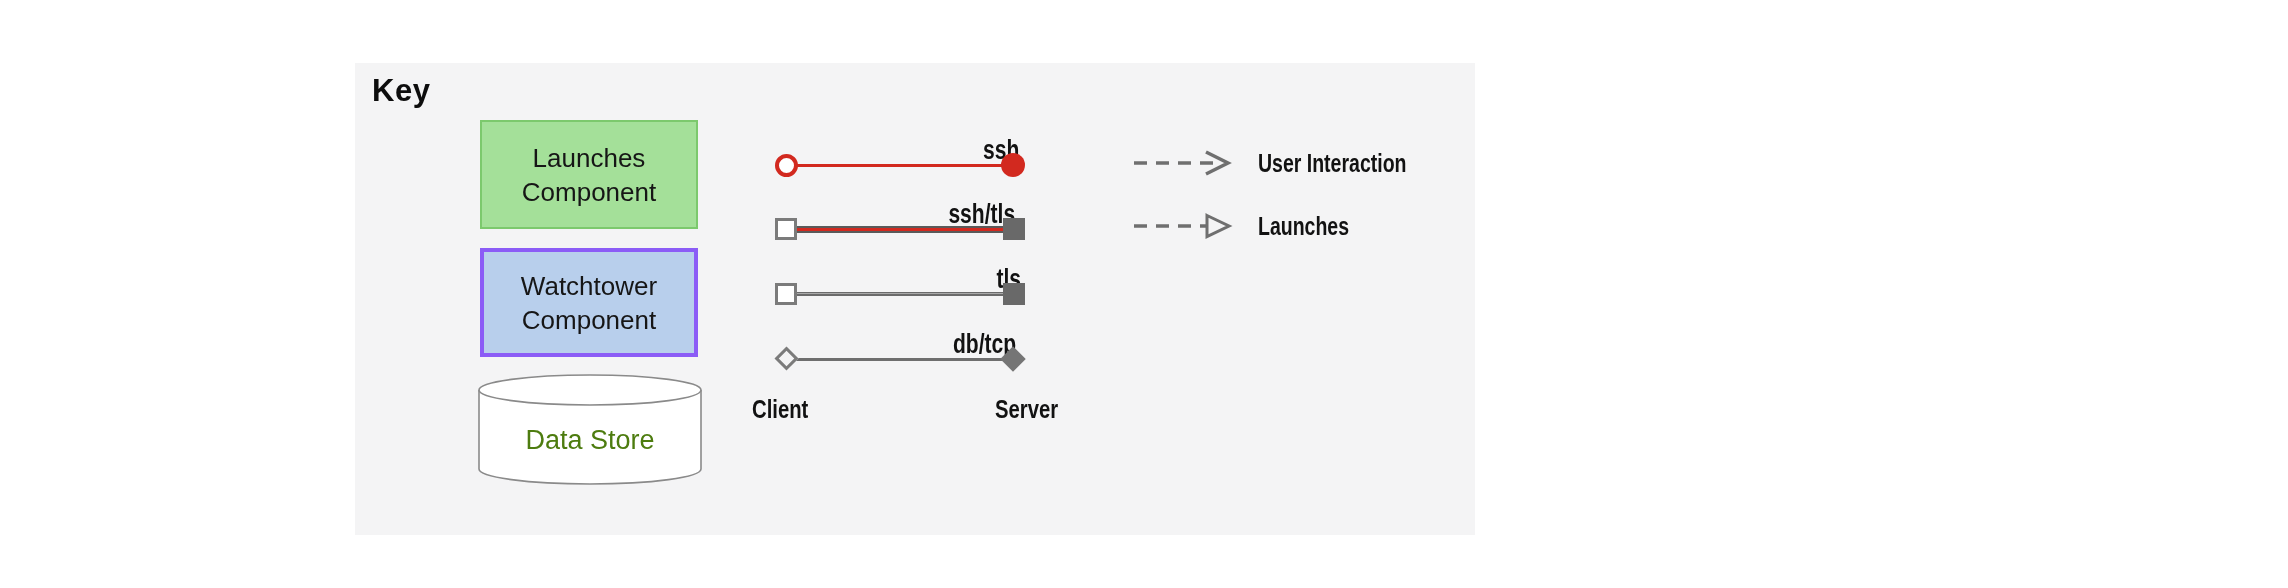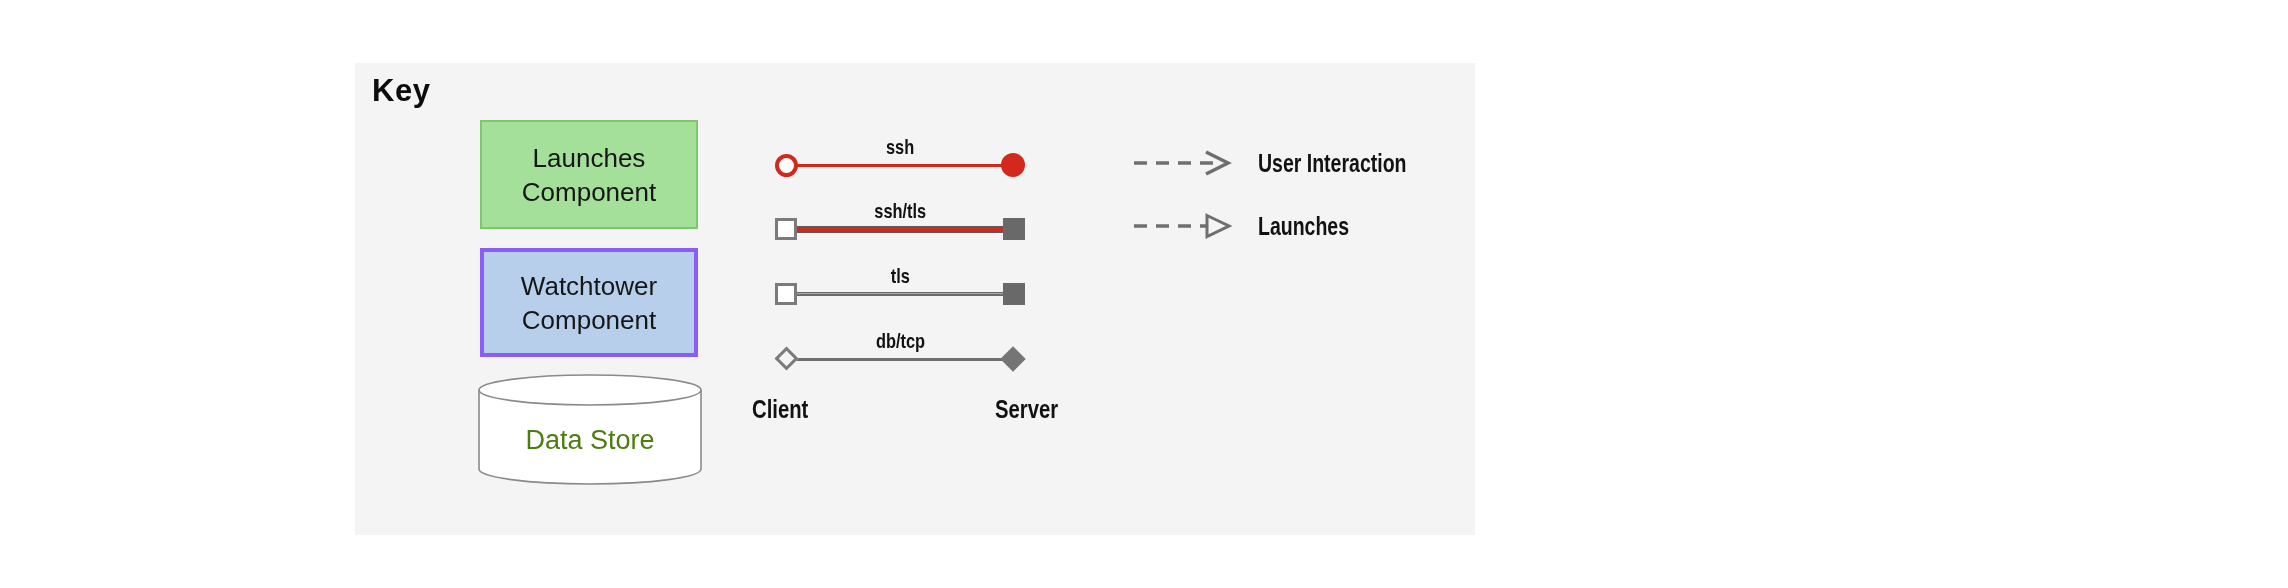--- a/index.html
+++ b/index.html
@@ -37,21 +37,21 @@
     position: absolute; left: 0; top: 52px; width: 100%;
     text-align: center; font-size: 27px; color: #4d7c0f;
   }
 
   
   .conn-row {
     position: absolute; left: 420px; width: 250px; height: 40px;
   }
   .conn-label {
     position: absolute; left: 0; top: -2px; width: 100%;
-    text-align: center; font-size: 21px; font-weight: 700; color: #121212;
+    text-align: right; font-size: 27px; font-weight: 700; color: #121212;
   }
   .conn-label span { display: inline-block; transform: scaleX(0.78); transform-origin: center bottom; }
   .conn-line { position: absolute; left: 11px; width: 228px; }
   .line-ssh    { top: 26.5px; height: 3.5px; background: #d2291f; }
   .line-sshtls { top: 24.5px; height: 7px;
                  background: linear-gradient(to bottom, #5a5a5a 0 2px, #d2291f 2px 5px, #5a5a5a 5px 7px); }
   .line-tls    { top: 26px; height: 4px;
                  background: linear-gradient(to bottom, #6b6b6b 0 30%, #a9a9a9 30% 62%, #6b6b6b 62% 100%); }
   .line-dbtcp  { top: 26.5px; height: 3px; background: #6e6e6e; }
 

